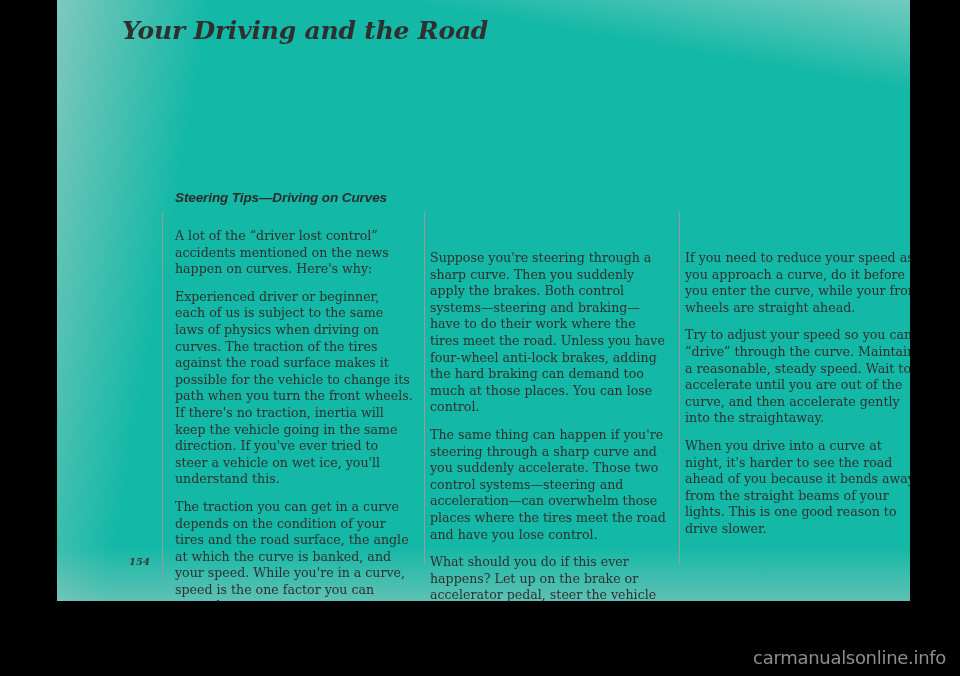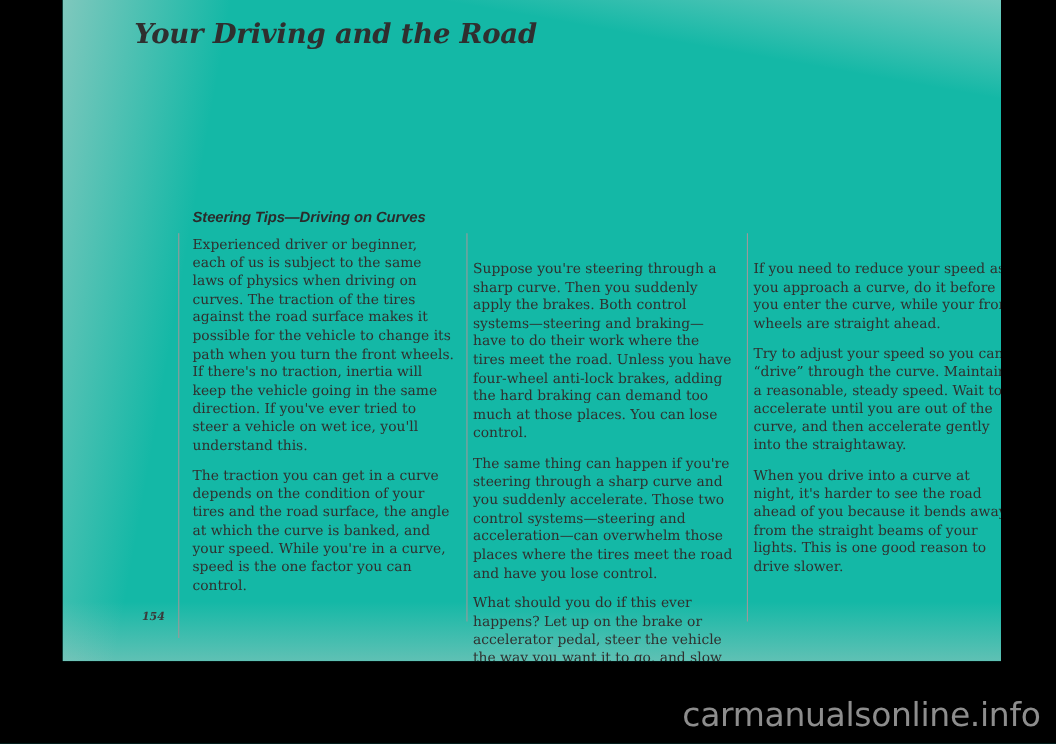--- a/index.html
+++ b/index.html
@@ -79,21 +79,21 @@
     top: 190px;
     width: 760px;
   }
   #section-heading {
     font-family: "Liberation Sans", sans-serif;
     font-style: italic;
     font-weight: bold;
     font-size: 13.5px;
     color: #2b2b2b;
     letter-spacing: -0.1px;
-    margin: 0 0 9px 0;
+    margin: 0 0 23px 0;
     white-space: nowrap;
   }
   #columns {
     display: flex;
     gap: 0;
   }
   .col {
     width: 238px;
     flex: 0 0 238px;
   }
@@ -113,21 +113,21 @@
 
   
   .col-mid, .col-right { padding-top: 22px; }
 
   
   #watermark {
     position: absolute;
     right: 14px;
     bottom: 8px;
     font-family: "DejaVu Sans", "Liberation Sans", sans-serif;
-    font-size: 30px;
+    font-size: 18px;
     color: #8d8d8d;
     letter-spacing: -0.3px;
     white-space: nowrap;
   }
 </style>
 </head>
 <body>
 
 <div id="page-sheet">
 
@@ -141,20 +141,21 @@
 
   <div id="folio">154</div>
 
   <div id="article">
 
     <h2 id="section-heading">Steering Tips—Driving on Curves</h2>
 
     <div id="columns">
 
       <div class="col col-left">
+        <p>A lot of the “driver lost control” accidents mentioned on the news happen on curves. Here's why:</p>
         <p>Experienced driver or beginner, each of us is subject to the same laws of physics when driving on curves. The traction of the tires against the road surface makes it possible for the vehicle to change its path when you turn the front wheels. If there's no traction, inertia will keep the vehicle going in the same direction. If you've ever tried to steer a vehicle on wet ice, you'll understand this.</p>
         <p>The traction you can get in a curve depends on the condition of your tires and the road surface, the angle at which the curve is banked, and your speed. While you're in a curve, speed is the one factor you can control.</p>
       </div>
 
       <div class="col col-mid">
         <p>Suppose you're steering through a sharp curve. Then you suddenly apply the brakes. Both control systems—steering and braking—have to do their work where the tires meet the road. Unless you have four-wheel anti-lock brakes, adding the hard braking can demand too much at those places. You can lose control.</p>
         <p>The same thing can happen if you're steering through a sharp curve and you suddenly accelerate. Those two control systems—steering and acceleration—can overwhelm those places where the tires meet the road and have you lose control.</p>
         <p>What should you do if this ever happens? Let up on the brake or accelerator pedal, steer the vehicle the way you want it to go, and slow down.</p>
       </div>
 

